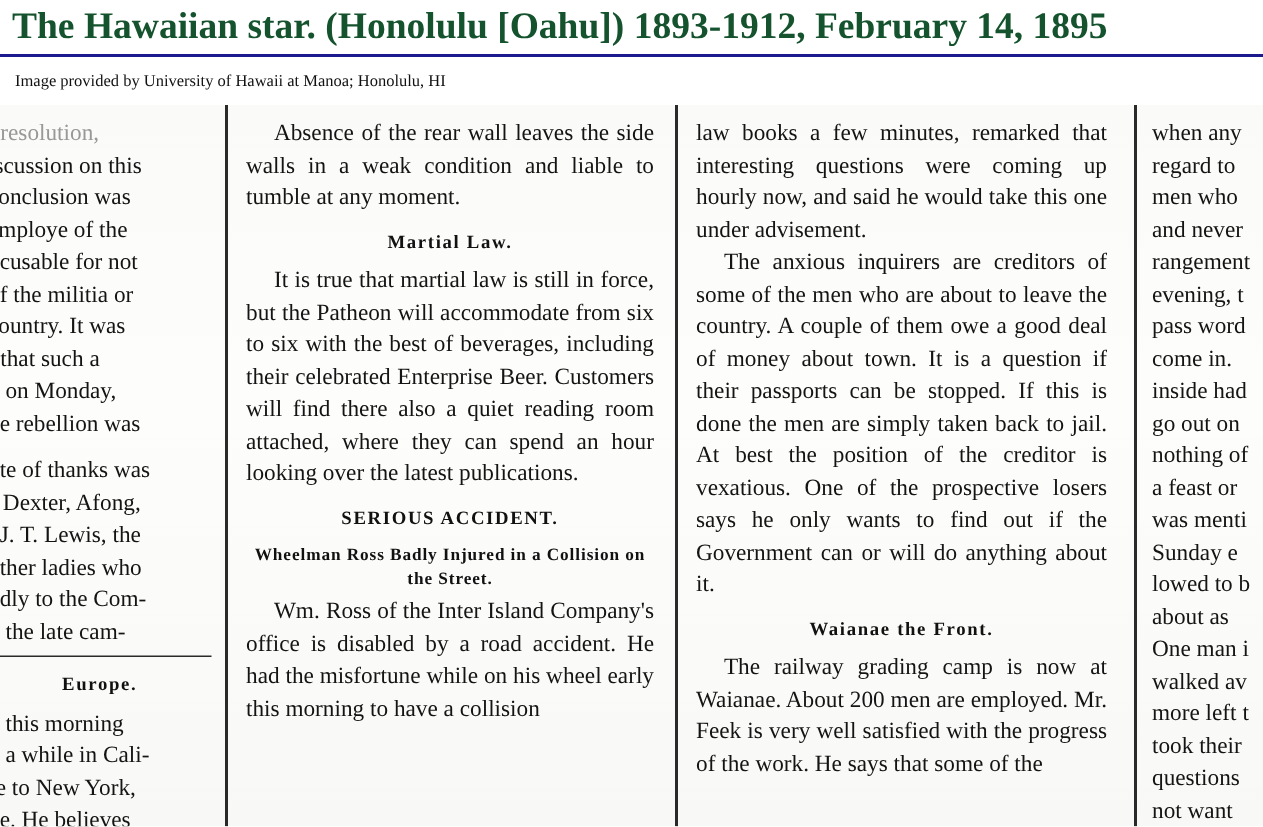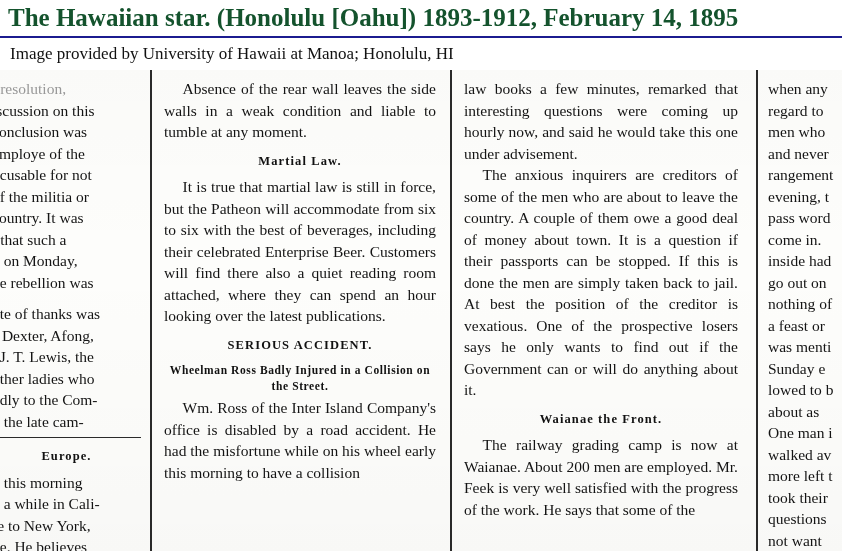--- a/index.html
+++ b/index.html
@@ -38,21 +38,21 @@
     top: 36px;
     width: 842px;
     height: 2px;
     background: #1b1b8f;
   }
   .header-credit {
     position: absolute;
     left: 10px;
     top: 44px;
     width: 700px;
-    font-size: 17px;
+    font-size: 11px;
     line-height: 20px;
     color: #111111;
     white-space: nowrap;
   }
 
   
   .scan {
     position: absolute;
     left: 0;
     top: 70px;

